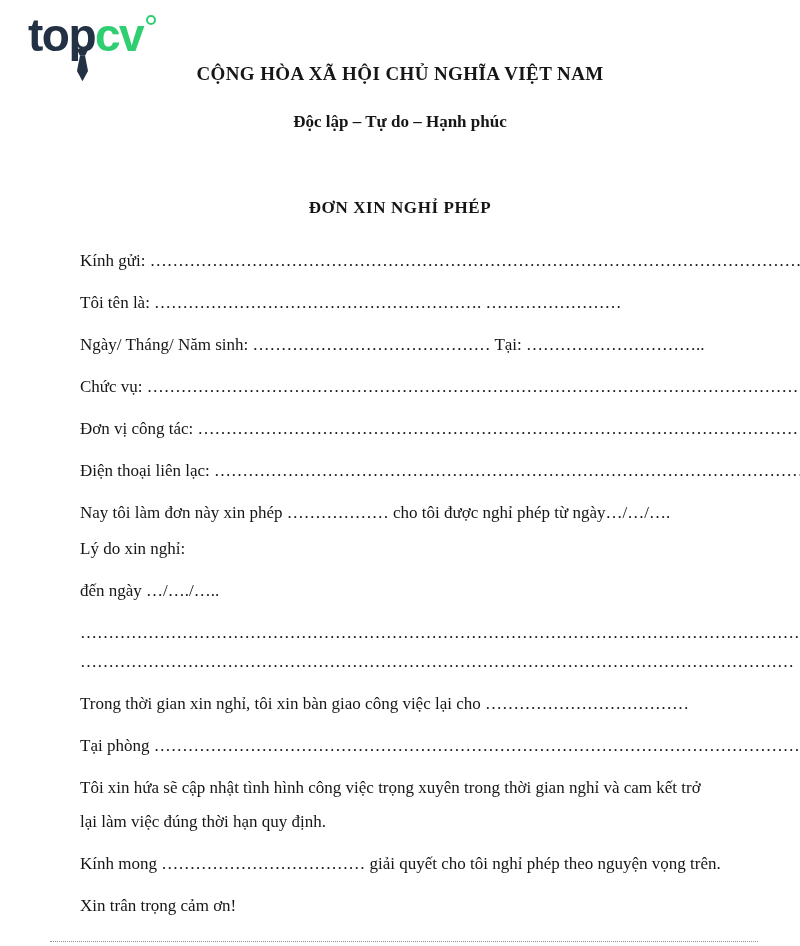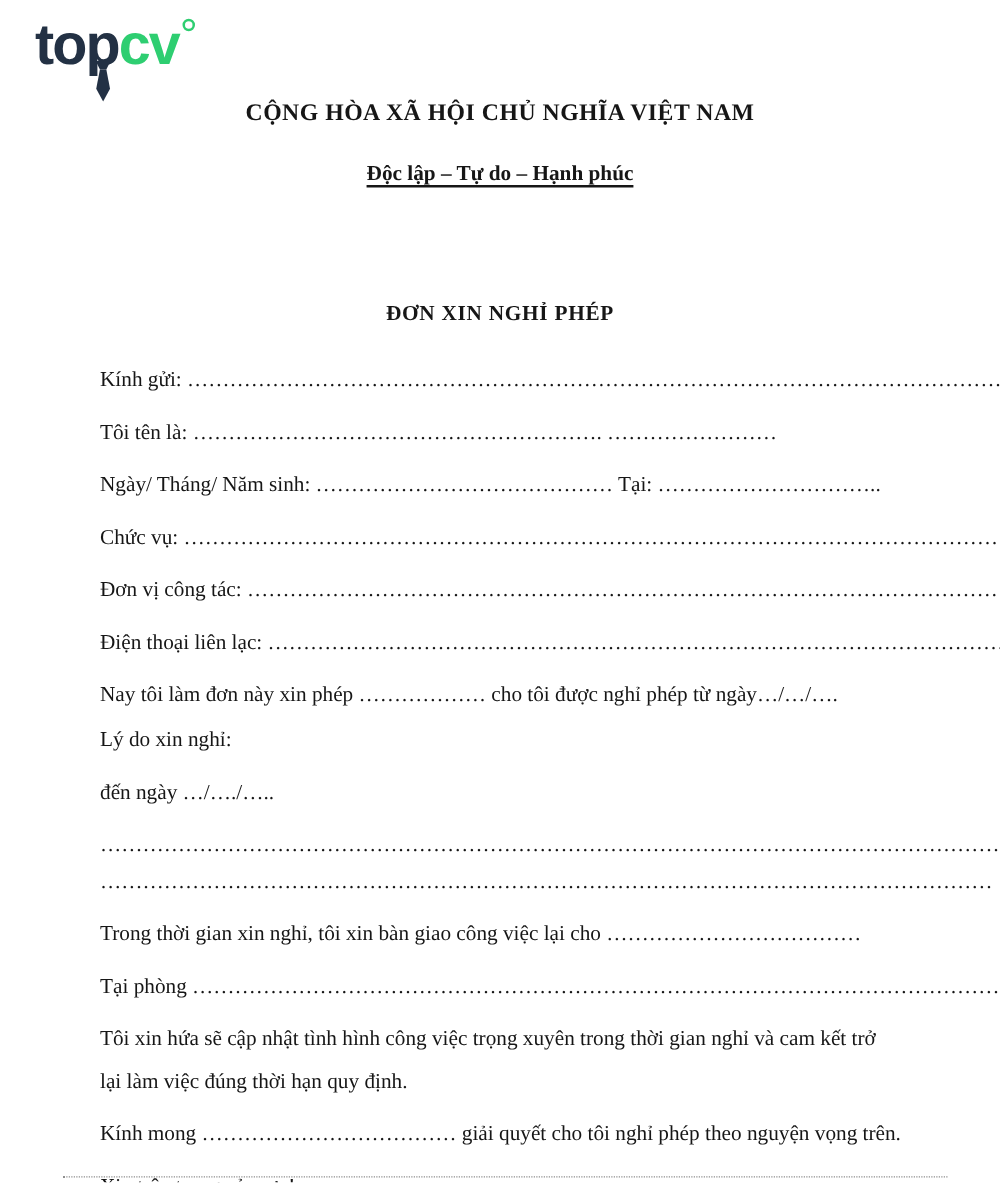--- a/index.html
+++ b/index.html
@@ -40,37 +40,36 @@
     left: 46px;
     top: 34px;
     width: 17px;
     height: 38px;
   }
   .logo-tie polygon { fill: #233144; }
 
   
   .header-block { text-align: center; padding-top: 62px; }
   .national-title {
-    margin: 17px;
+    margin: 0;
     font-size: 19px;
     line-height: 24px;
     font-weight: bold;
     letter-spacing: 0.4px;
   }
   .national-motto {
     margin: 24px 0 0 0;
     font-size: 17px;
     line-height: 24px;
     font-weight: bold;
-    text-decoration: underline;
     text-decoration-thickness: 1.5px;
     text-underline-offset: 4px;
   }
   .doc-title {
-    margin: 88px 0 0 0;
+    margin: 62px 0 0 0;
     text-align: center;
     font-size: 17px;
     line-height: 24px;
     font-weight: bold;
     letter-spacing: 0.6px;
   }
 
   
   .form-body {
     margin-top: 24px;

